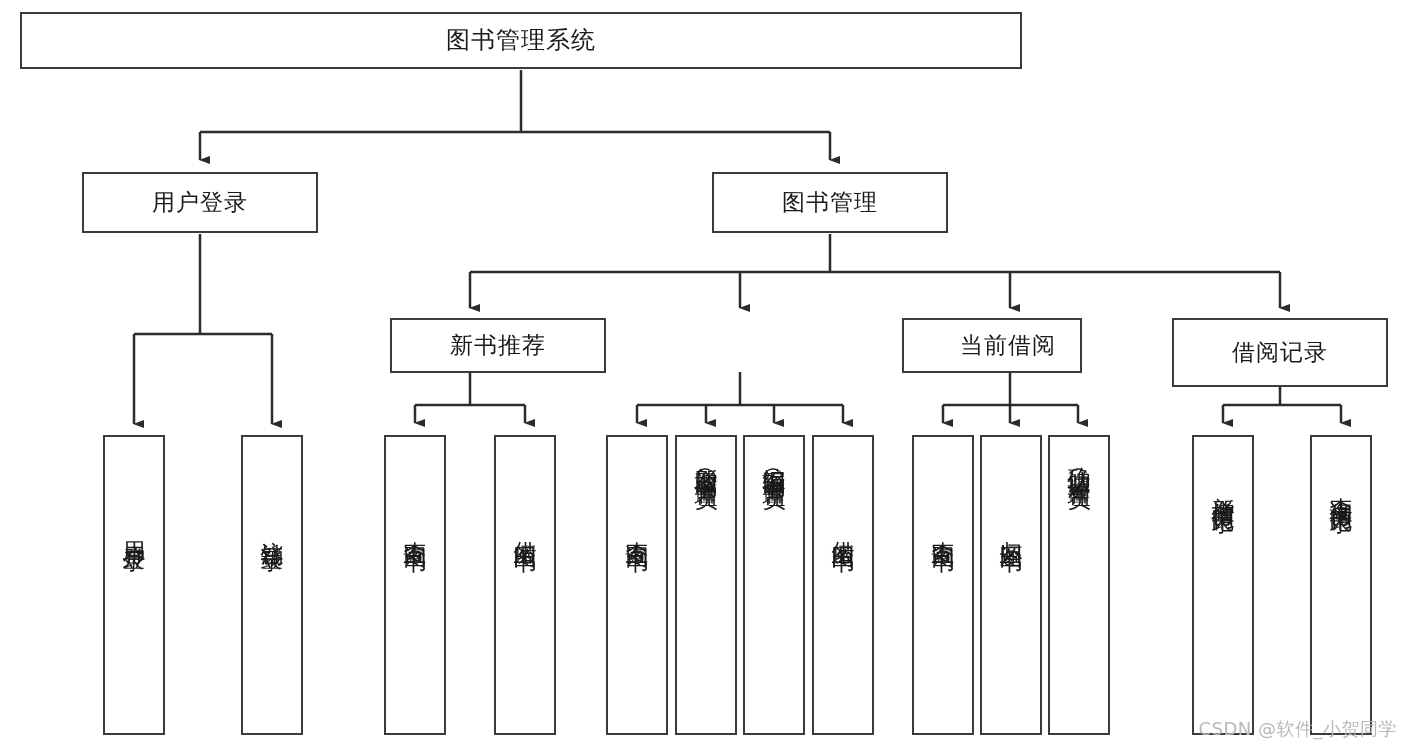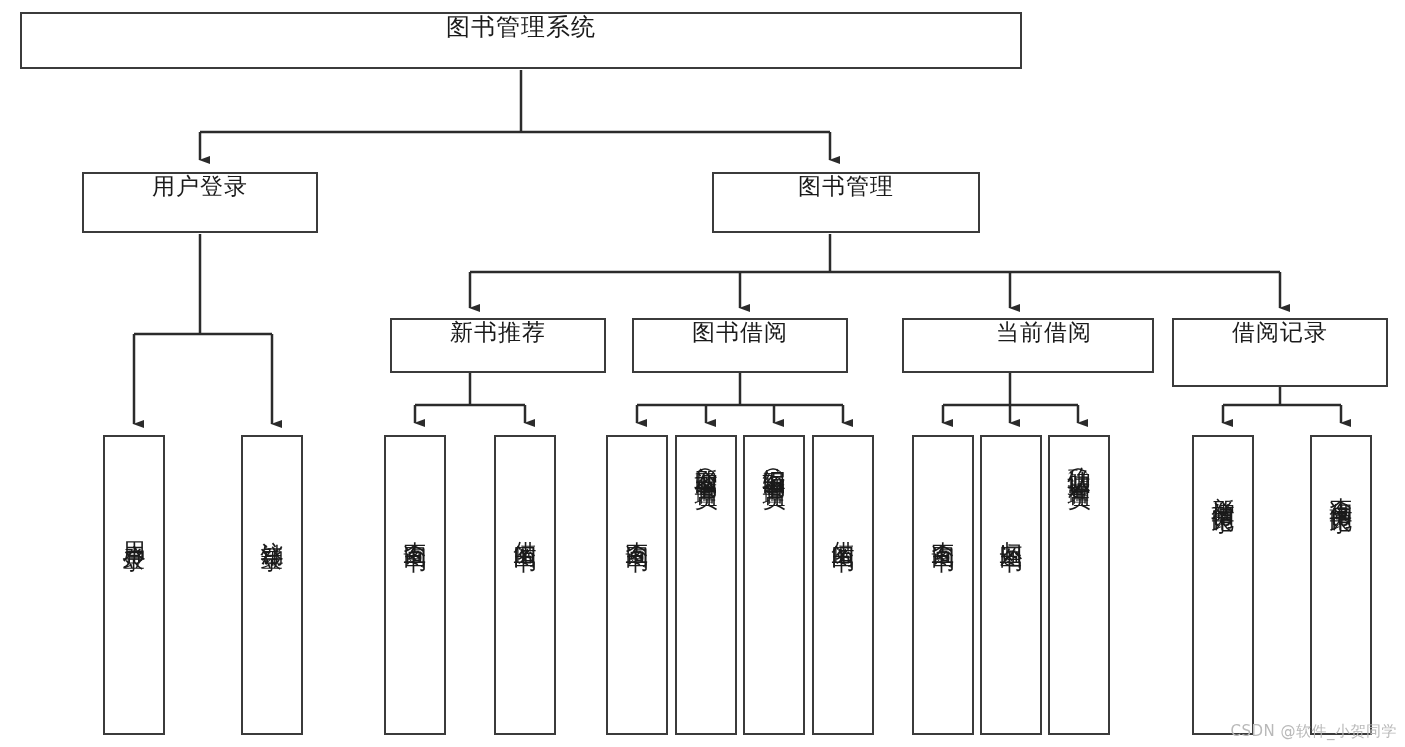--- a/index.html
+++ b/index.html
@@ -25,21 +25,21 @@
     width: 1405px;
     height: 747px;
     pointer-events: none;
   }
   .node {
     position: absolute;
     box-sizing: border-box;
     background: #ffffff;
     border: 2px solid #3b3b3b;
     display: flex;
-    align-items: flex-start;
+    align-items: center;
     justify-content: center;
     z-index: 2;
   }
   .node-h .node-label {
     font-size: 23px;
     line-height: 1.1;
     color: #1a1a1a;
     letter-spacing: 1px;
     white-space: nowrap;
   }
@@ -66,21 +66,21 @@
   .node-v.mid3 .node-label {
     margin-top: 36px;
   }
   .node-v.top .node-label {
     margin-top: 6px;
   }
   .watermark {
     position: absolute;
     right: 8px;
     bottom: 6px;
-    font-size: 15px;
+    font-size: 18px;
     color: #b9b9b9;
     letter-spacing: 0.5px;
     z-index: 5;
     white-space: nowrap;
   }
 </style>
 </head>
 <body>
 
 <div id="diagram-root">
@@ -136,31 +136,28 @@
   </svg>
 
   <div class="node node-h node-title" style="left:20px; top:12px; width:1002px; height:57px;">
     <span class="node-label">图书管理系统</span>
   </div>
 
   <div class="node node-h" style="left:82px; top:172px; width:236px; height:61px;">
     <span class="node-label">用户登录</span>
   </div>
 
-  <div class="node node-h" style="left:712px; top:172px; width:268px; height:61px;">
+  <div class="node node-h" style="left:712px; top:172px; width:236px; height:61px;">
     <span class="node-label">图书管理</span>
   </div>
 
   <div class="node node-h" style="left:362px; top:318px; width:216px; height:55px;margin-left:28px;">
     <span class="node-label">新书推荐</span>
   </div>
-  <div class="node node-h" style="left:632px; top:318px; width:216px; height:55px;">
-    <span class="node-label">图书借阅</span>
-  </div>
-  <div class="node node-h" style="left:902px; top:318px; width:252px; height:55px;padding-left:32px;">
+  <div class="node node-h" style="left:902px; top:318px; width:180px; height:55px;padding-left:32px;">
     <span class="node-label">当前借阅</span>
   </div>
   <div class="node node-h" style="left:1172px; top:318px; width:216px; height:69px;">
     <span class="node-label">借阅记录</span>
   </div>
 
   <div class="node node-v mid" style="left:103px; top:435px; width:62px; height:300px;">
     <span class="node-label">用户登录</span>
   </div>
   <div class="node node-v mid" style="left:241px; top:435px; width:62px; height:300px;">

